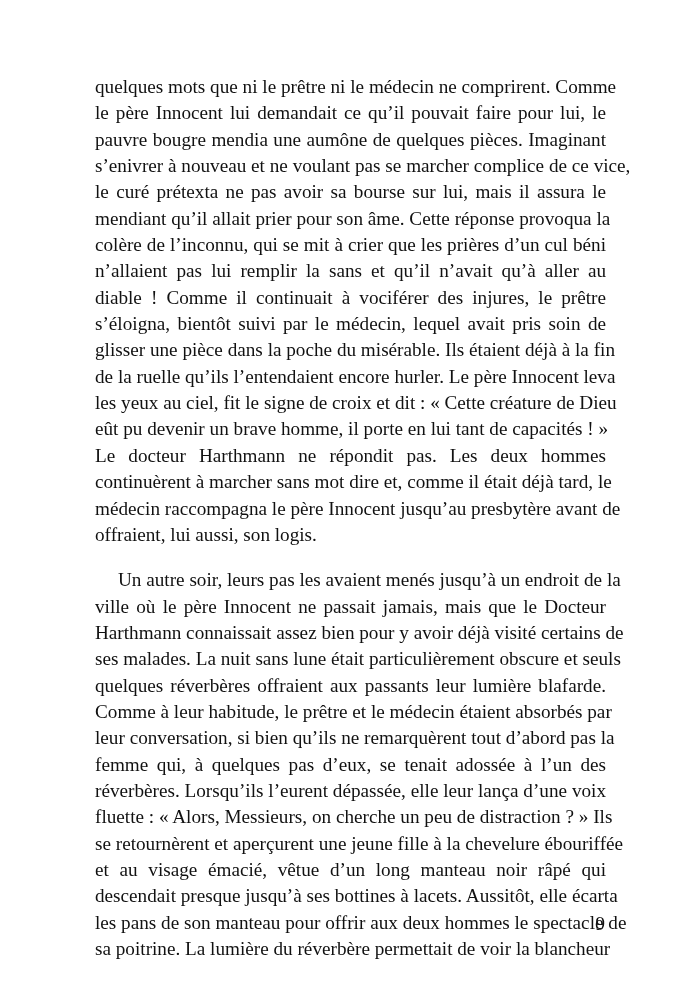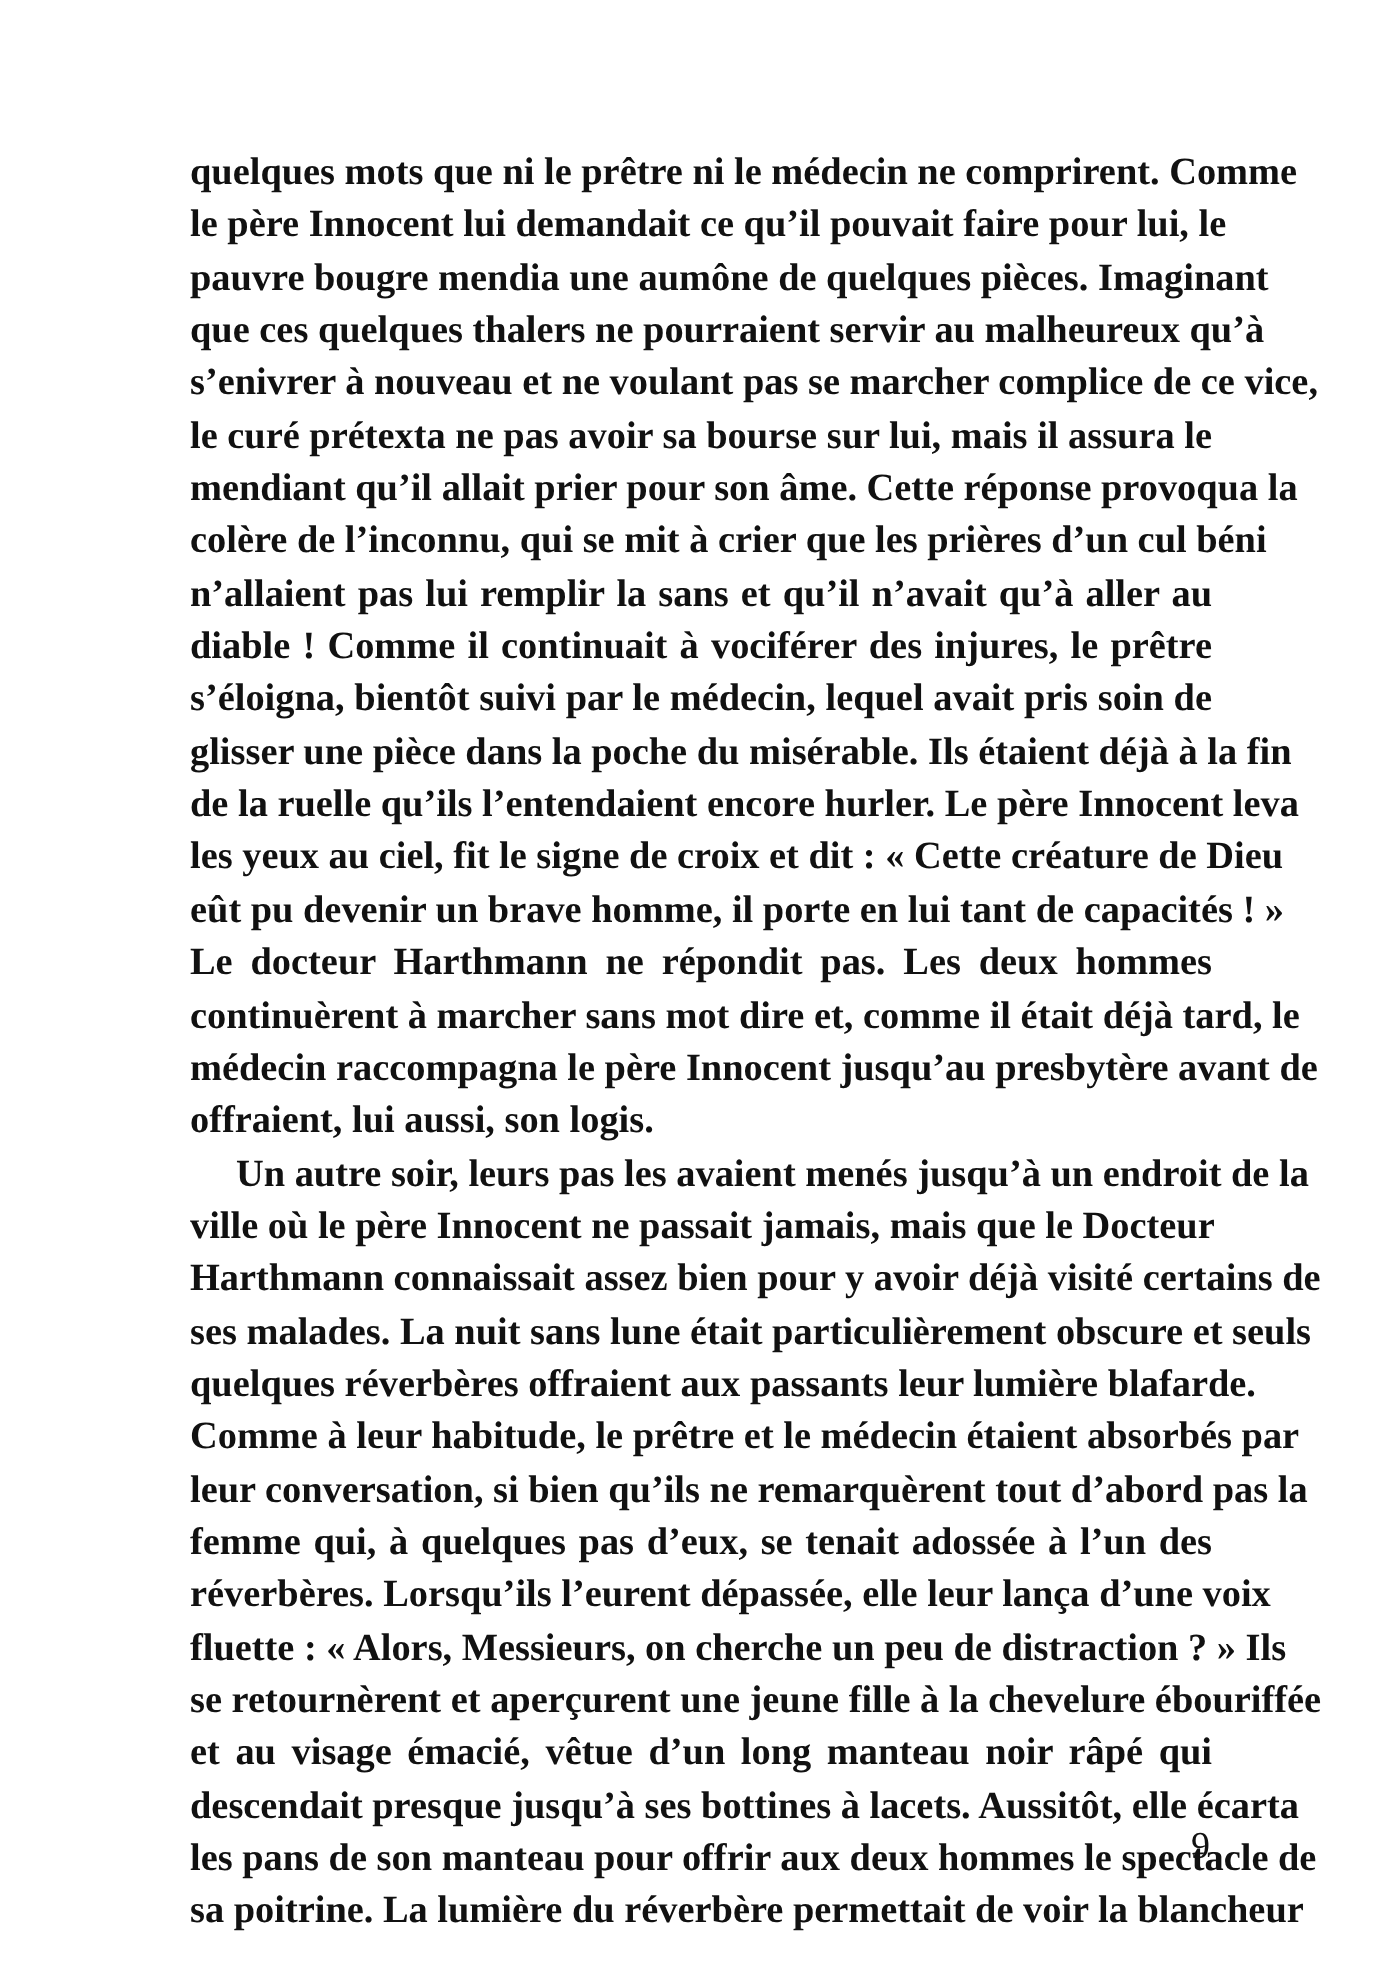--- a/index.html
+++ b/index.html
@@ -23,45 +23,44 @@
       font-size: 19.2px;
       line-height: 26.35px;
       text-align: justify;
     }
     .line {
       display: block;
       text-align: justify;
       text-align-last: justify;
       white-space: nowrap;
       height: 26.35px;
-      font-weight: bold;
     }
     .line.last {
       text-align-last: left;
     }
     .line.indent {
       padding-left: 23px;
+      margin-top: 19px;
     }
     .page-number {
       position: absolute;
       right: 95px;
       top: 913px;
       font-size: 19px;
       line-height: 22px;
     }
   </style>
 </head>
 <body>
 
 <div class="page-body">
   <div class="paragraph">
     <span class="line">quelques mots que ni le prêtre ni le médecin ne comprirent. Comme</span>
     <span class="line">le père Innocent lui demandait ce qu’il pouvait faire pour lui, le</span>
     <span class="line">pauvre bougre mendia une aumône de quelques pièces. Imaginant</span>
-    <span class="line">que ces quelques thalers ne pourraient servir au malheureux qu’à</span>
     <span class="line">s’enivrer à nouveau et ne voulant pas se marcher complice de ce vice,</span>
     <span class="line">le curé prétexta ne pas avoir sa bourse sur lui, mais il assura le</span>
     <span class="line">mendiant qu’il allait prier pour son âme. Cette réponse provoqua la</span>
     <span class="line">colère de l’inconnu, qui se mit à crier que les prières d’un cul béni</span>
     <span class="line">n’allaient pas lui remplir la sans et qu’il n’avait qu’à aller au</span>
     <span class="line">diable ! Comme il continuait à vociférer des injures, le prêtre</span>
     <span class="line">s’éloigna, bientôt suivi par le médecin, lequel avait pris soin de</span>
     <span class="line">glisser une pièce dans la poche du misérable. Ils étaient déjà à la fin</span>
     <span class="line">de la ruelle qu’ils l’entendaient encore hurler. Le père Innocent leva</span>
     <span class="line">les yeux au ciel, fit le signe de croix et dit : « Cette créature de Dieu</span>

